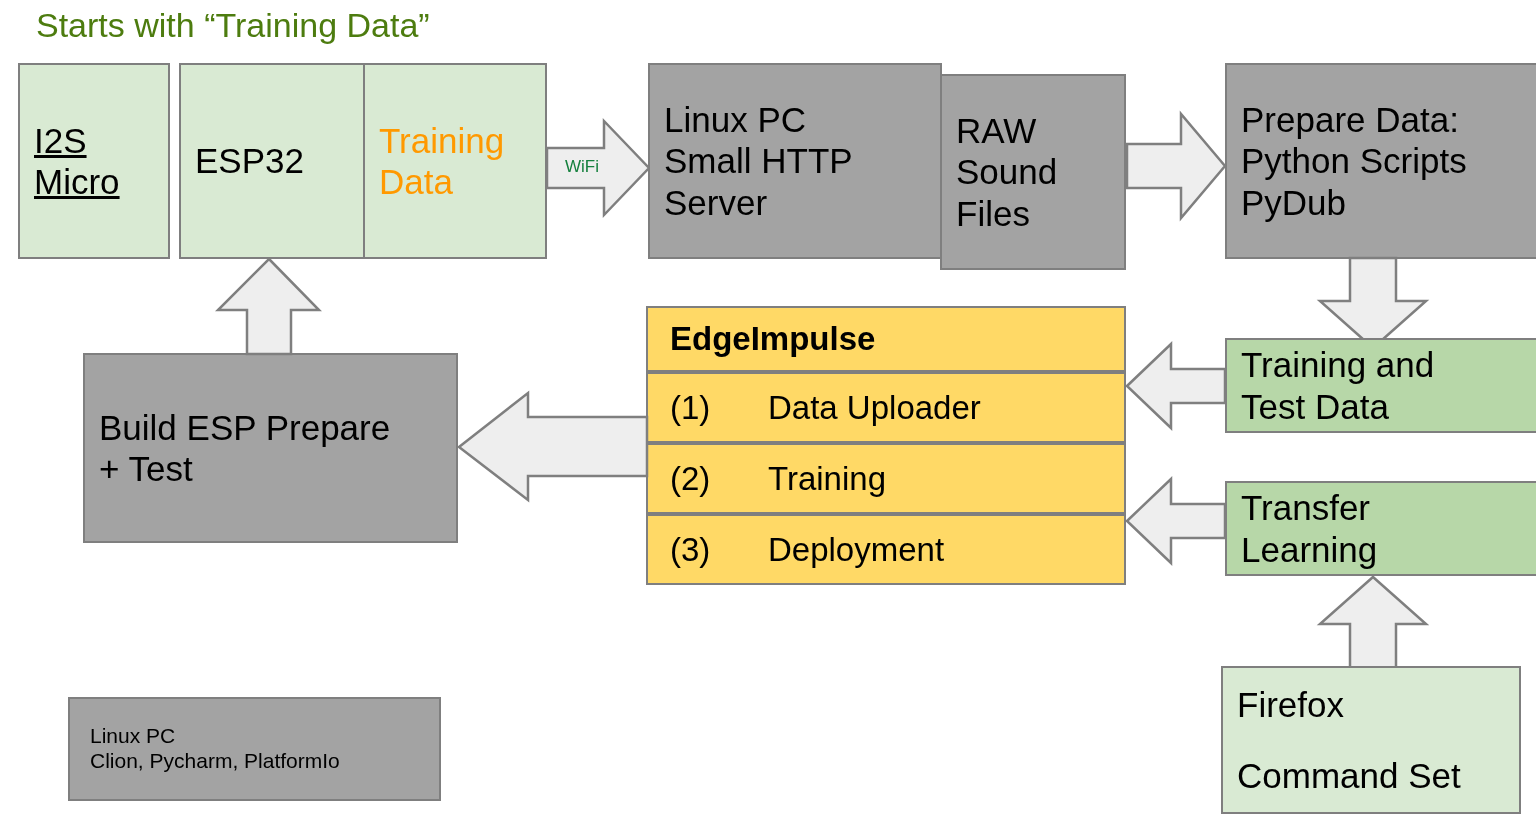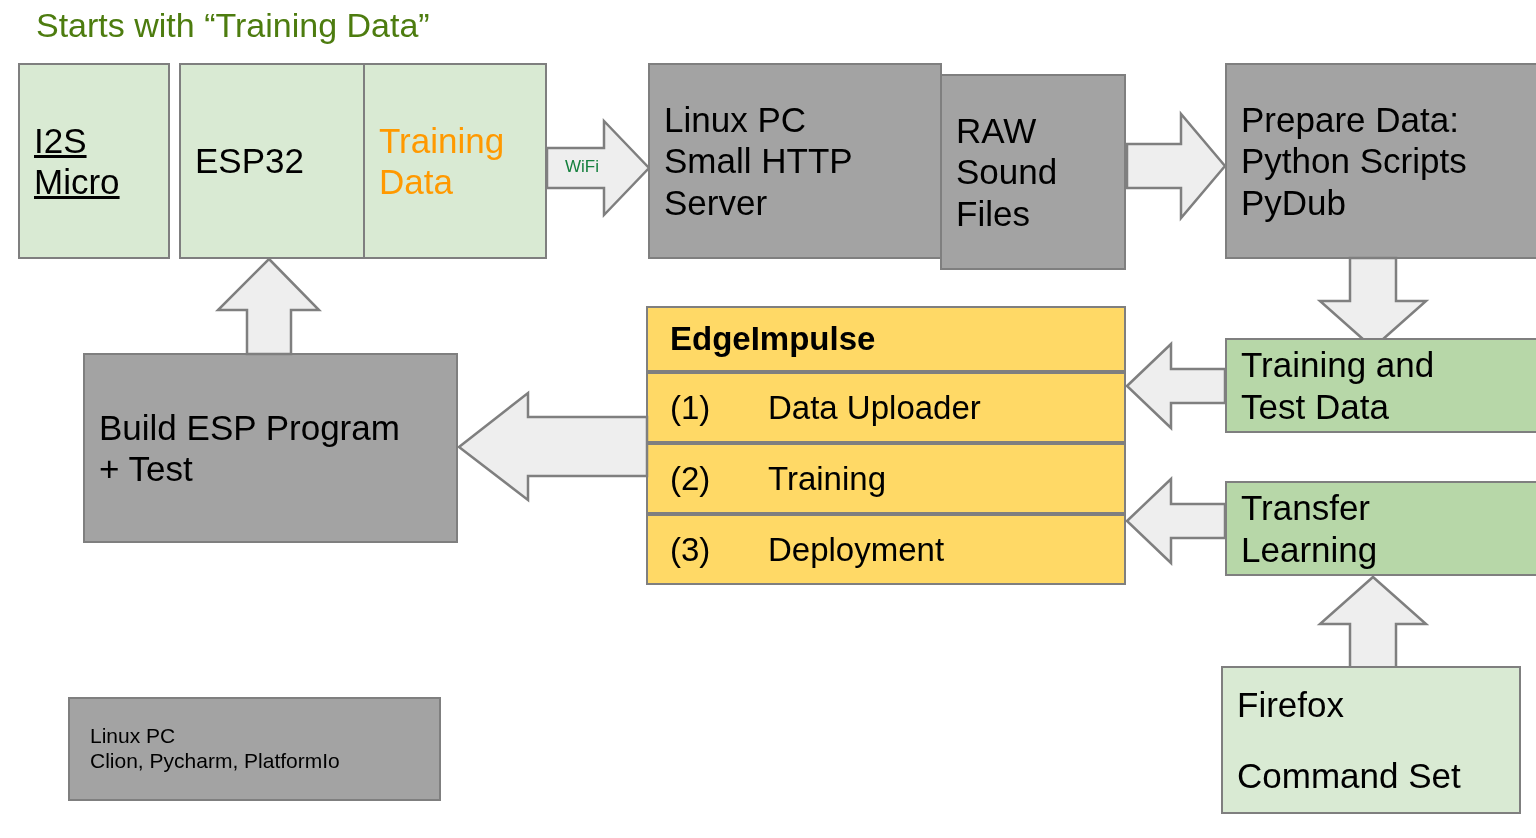--- a/index.html
+++ b/index.html
@@ -182,21 +182,21 @@
     <span class="ei-txt">Deployment</span>
   </div>
 
   <div class="arrow" style="left:458px; top:392px;">
     <svg width="190" height="110" viewBox="0 0 190 110">
       <polygon points="1,55 70,1 70,25 189,25 189,84 70,84 70,108" fill="#eeeeee" stroke="#7f7f7f" stroke-width="2.5" stroke-linejoin="miter"></polygon>
     </svg>
   </div>
 
   <div class="box blue fs-big" style="left:83px; top:353px; width:375px; height:190px;">
-    <span class="line">Build ESP Program</span>
+    <span class="line">Build ESP Prepare</span>
     <span class="line">+ Test</span>
   </div>
 
   <div class="arrow" style="left:217px; top:258px;">
     <svg width="104" height="97" viewBox="0 0 104 97">
       <polygon points="52,1 102,52 74,52 74,96 30,96 30,52 1,52" fill="#eeeeee" stroke="#7f7f7f" stroke-width="2.5" stroke-linejoin="miter"></polygon>
     </svg>
   </div>
 
   <div class="box blue fs-small" style="left:68px; top:697px; width:373px; height:104px; padding:0 0 0 20px;">

